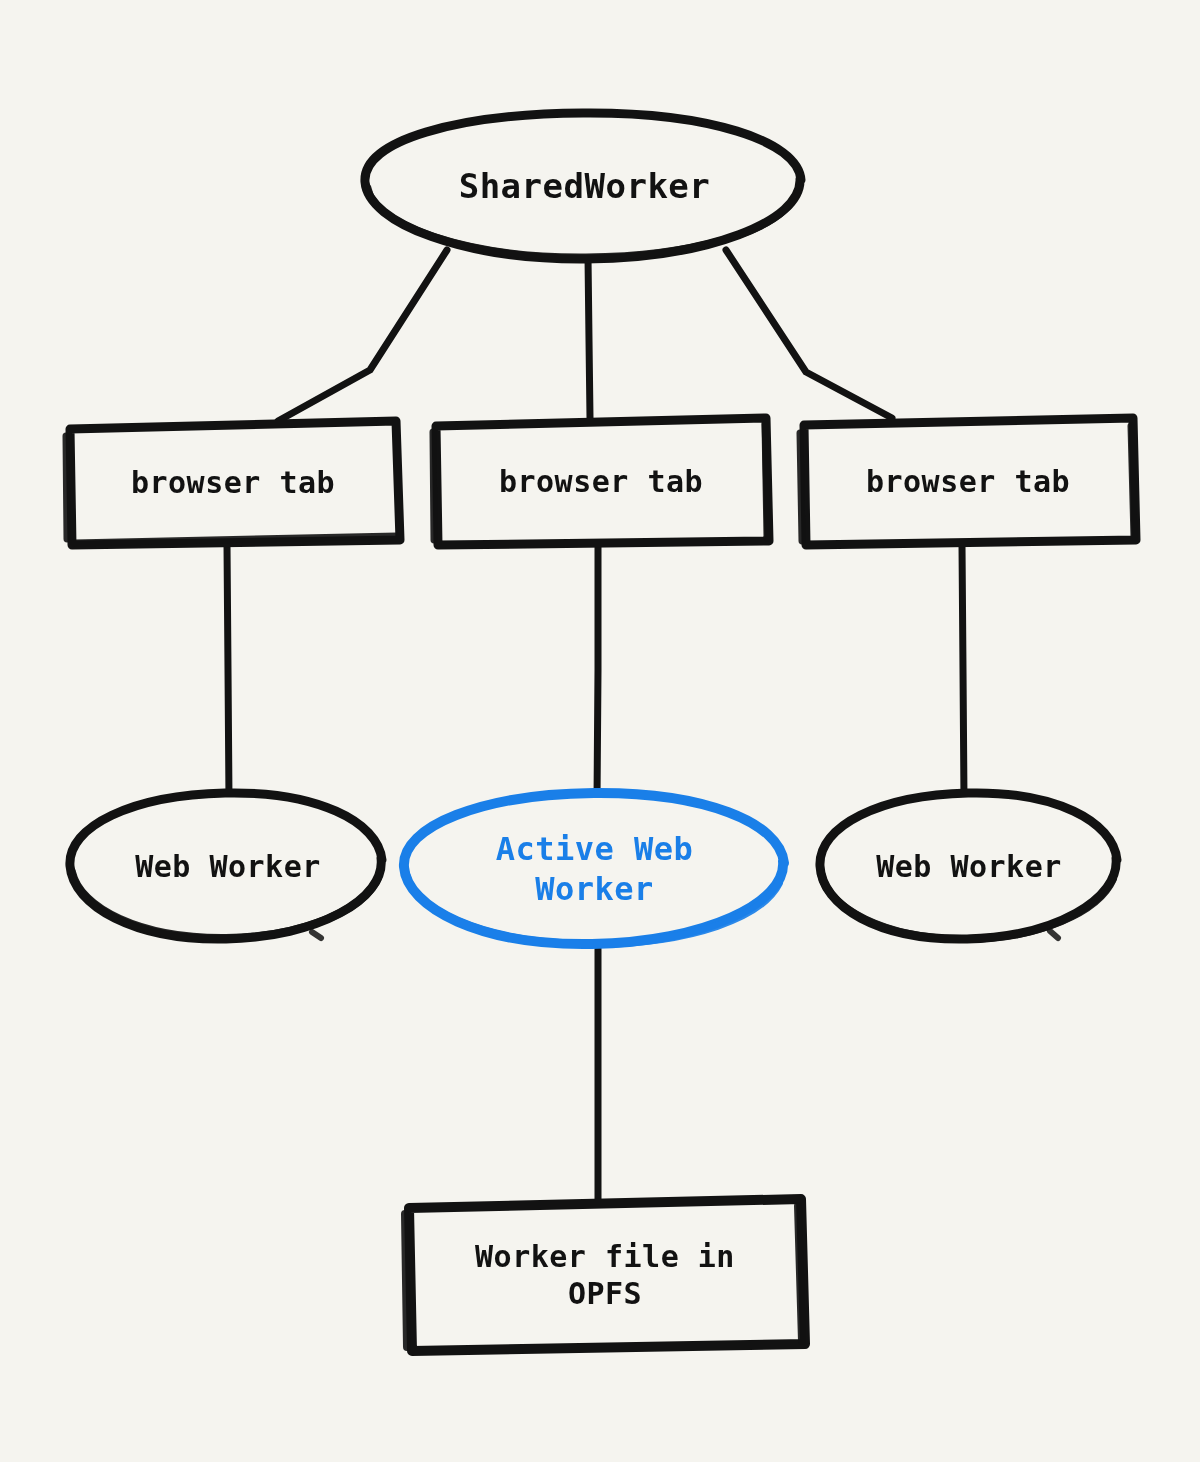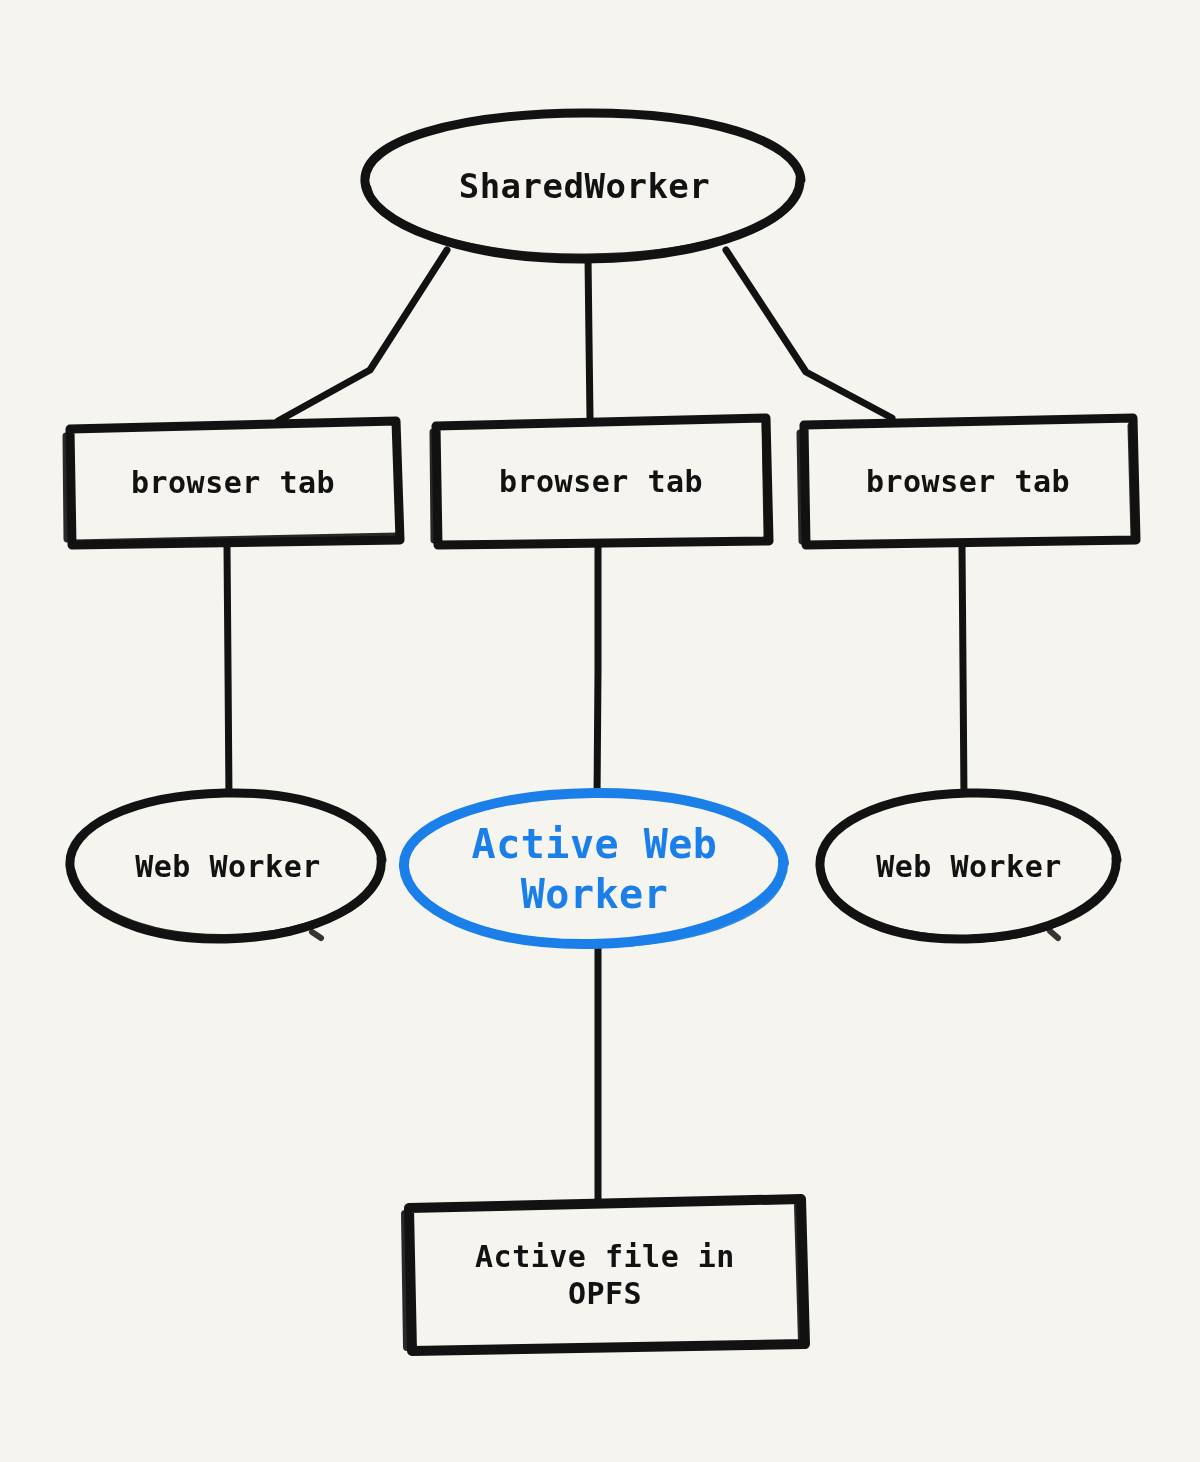--- a/index.html
+++ b/index.html
@@ -144,21 +144,21 @@
   <div class="node-label lbl-black" style="left:363px; top:113px; width:443px; height:146px; font-size:34px;">SharedWorker</div>
 
   <div class="node-label lbl-black" style="left:66px; top:421px; width:334px; height:124px; font-size:30px;">browser tab</div>
 
   <div class="node-label lbl-black" style="left:433px; top:418px; width:336px; height:127px; font-size:30px;">browser tab</div>
 
   <div class="node-label lbl-black" style="left:800px; top:418px; width:336px; height:127px; font-size:30px;">browser tab</div>
 
   <div class="node-label lbl-black" style="left:68px; top:793px; width:320px; height:148px; font-size:30px;">Web Worker</div>
 
-  <div class="node-label lbl-blue" style="left:403px; top:793px; width:383px; height:152px; font-size:40px;">Active Web
+  <div class="node-label lbl-blue" style="left:403px; top:793px; width:383px; height:152px; font-size:32px;">Active Web
 Worker</div>
 
   <div class="node-label lbl-black" style="left:818px; top:793px; width:302px; height:148px; font-size:30px;">Web Worker</div>
 
-  <div class="node-label lbl-black" style="left:405px; top:1199px; width:400px; height:152px; font-size:30px;">Active file in
+  <div class="node-label lbl-black" style="left:405px; top:1199px; width:400px; height:152px; font-size:30px;">Worker file in
 OPFS</div>
 
 </div>
 
 </body></html>

